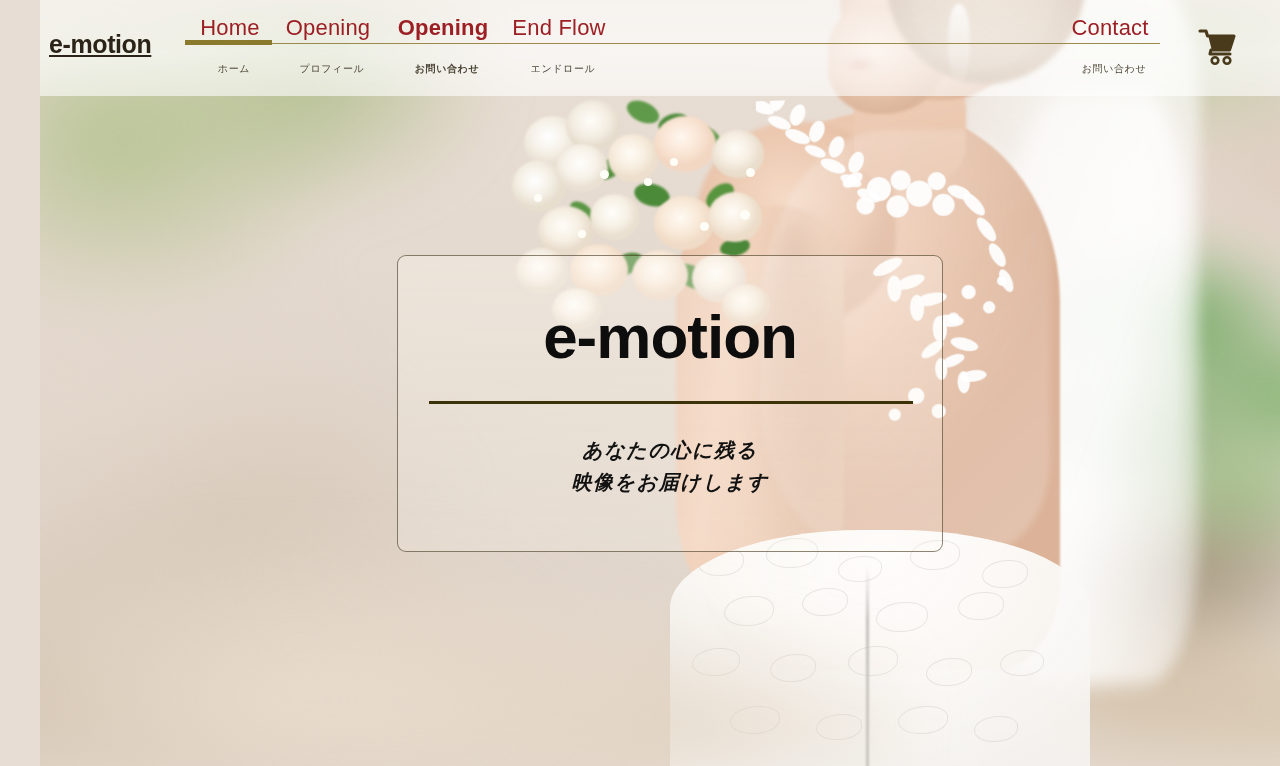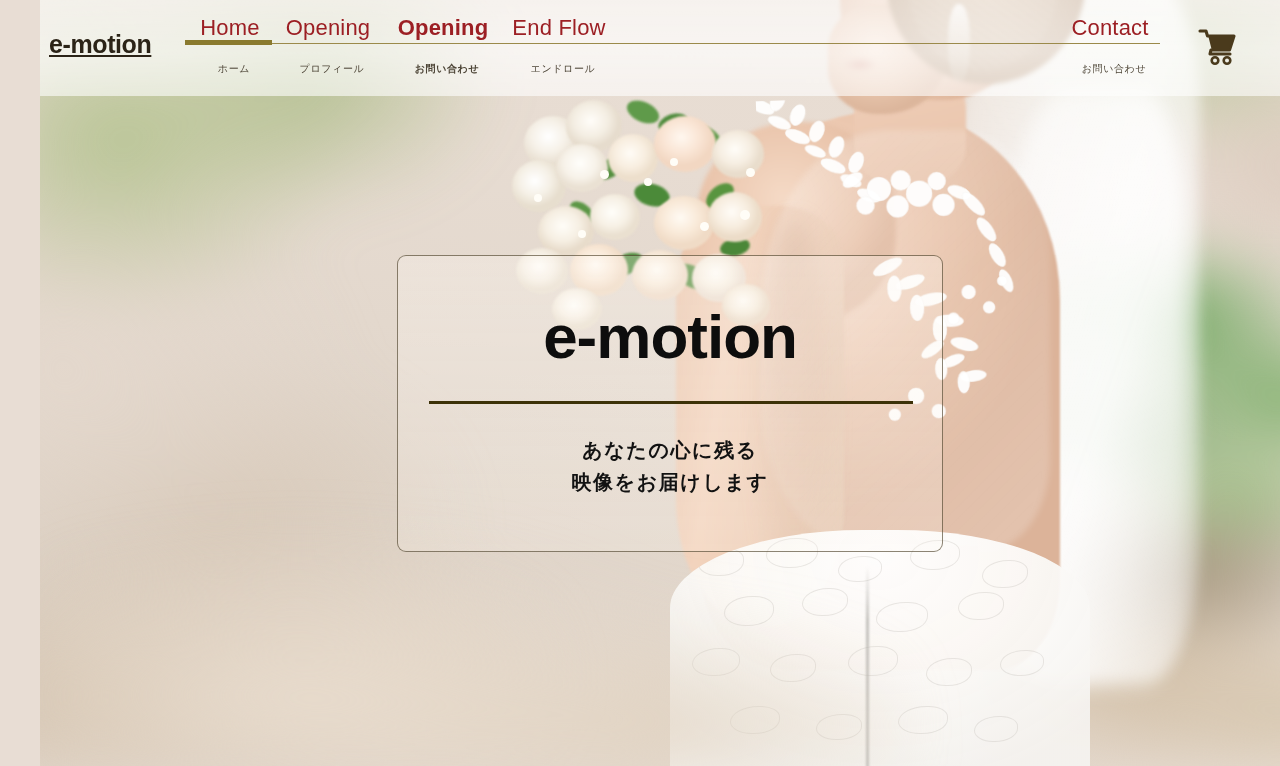--- a/index.html
+++ b/index.html
@@ -269,21 +269,21 @@
   .hero-divider {
     position:absolute; left:31px; top:145px; width:484px; height:3px;
     background:#3c3208;
   }
   .hero-sub {
     position:absolute; left:0; top:178px; width:100%;
     text-align:center;
     font-size:20px; font-weight:bold; color:#121212;
     line-height:1.62; letter-spacing:1.6px;
   }
-  .hero-sub span { display:block; }
+  .hero-sub span { display:block;font-style:italic; }
 </style>
 </head>
 <body>
 
 <div id="page">
 
   <div class="photo" role="img" aria-label="背中の開いたレースのウェディングドレスを着た花嫁とブーケ">
 
     <div class="bg-field-left"></div>
     <div class="bg-field-right"></div>

